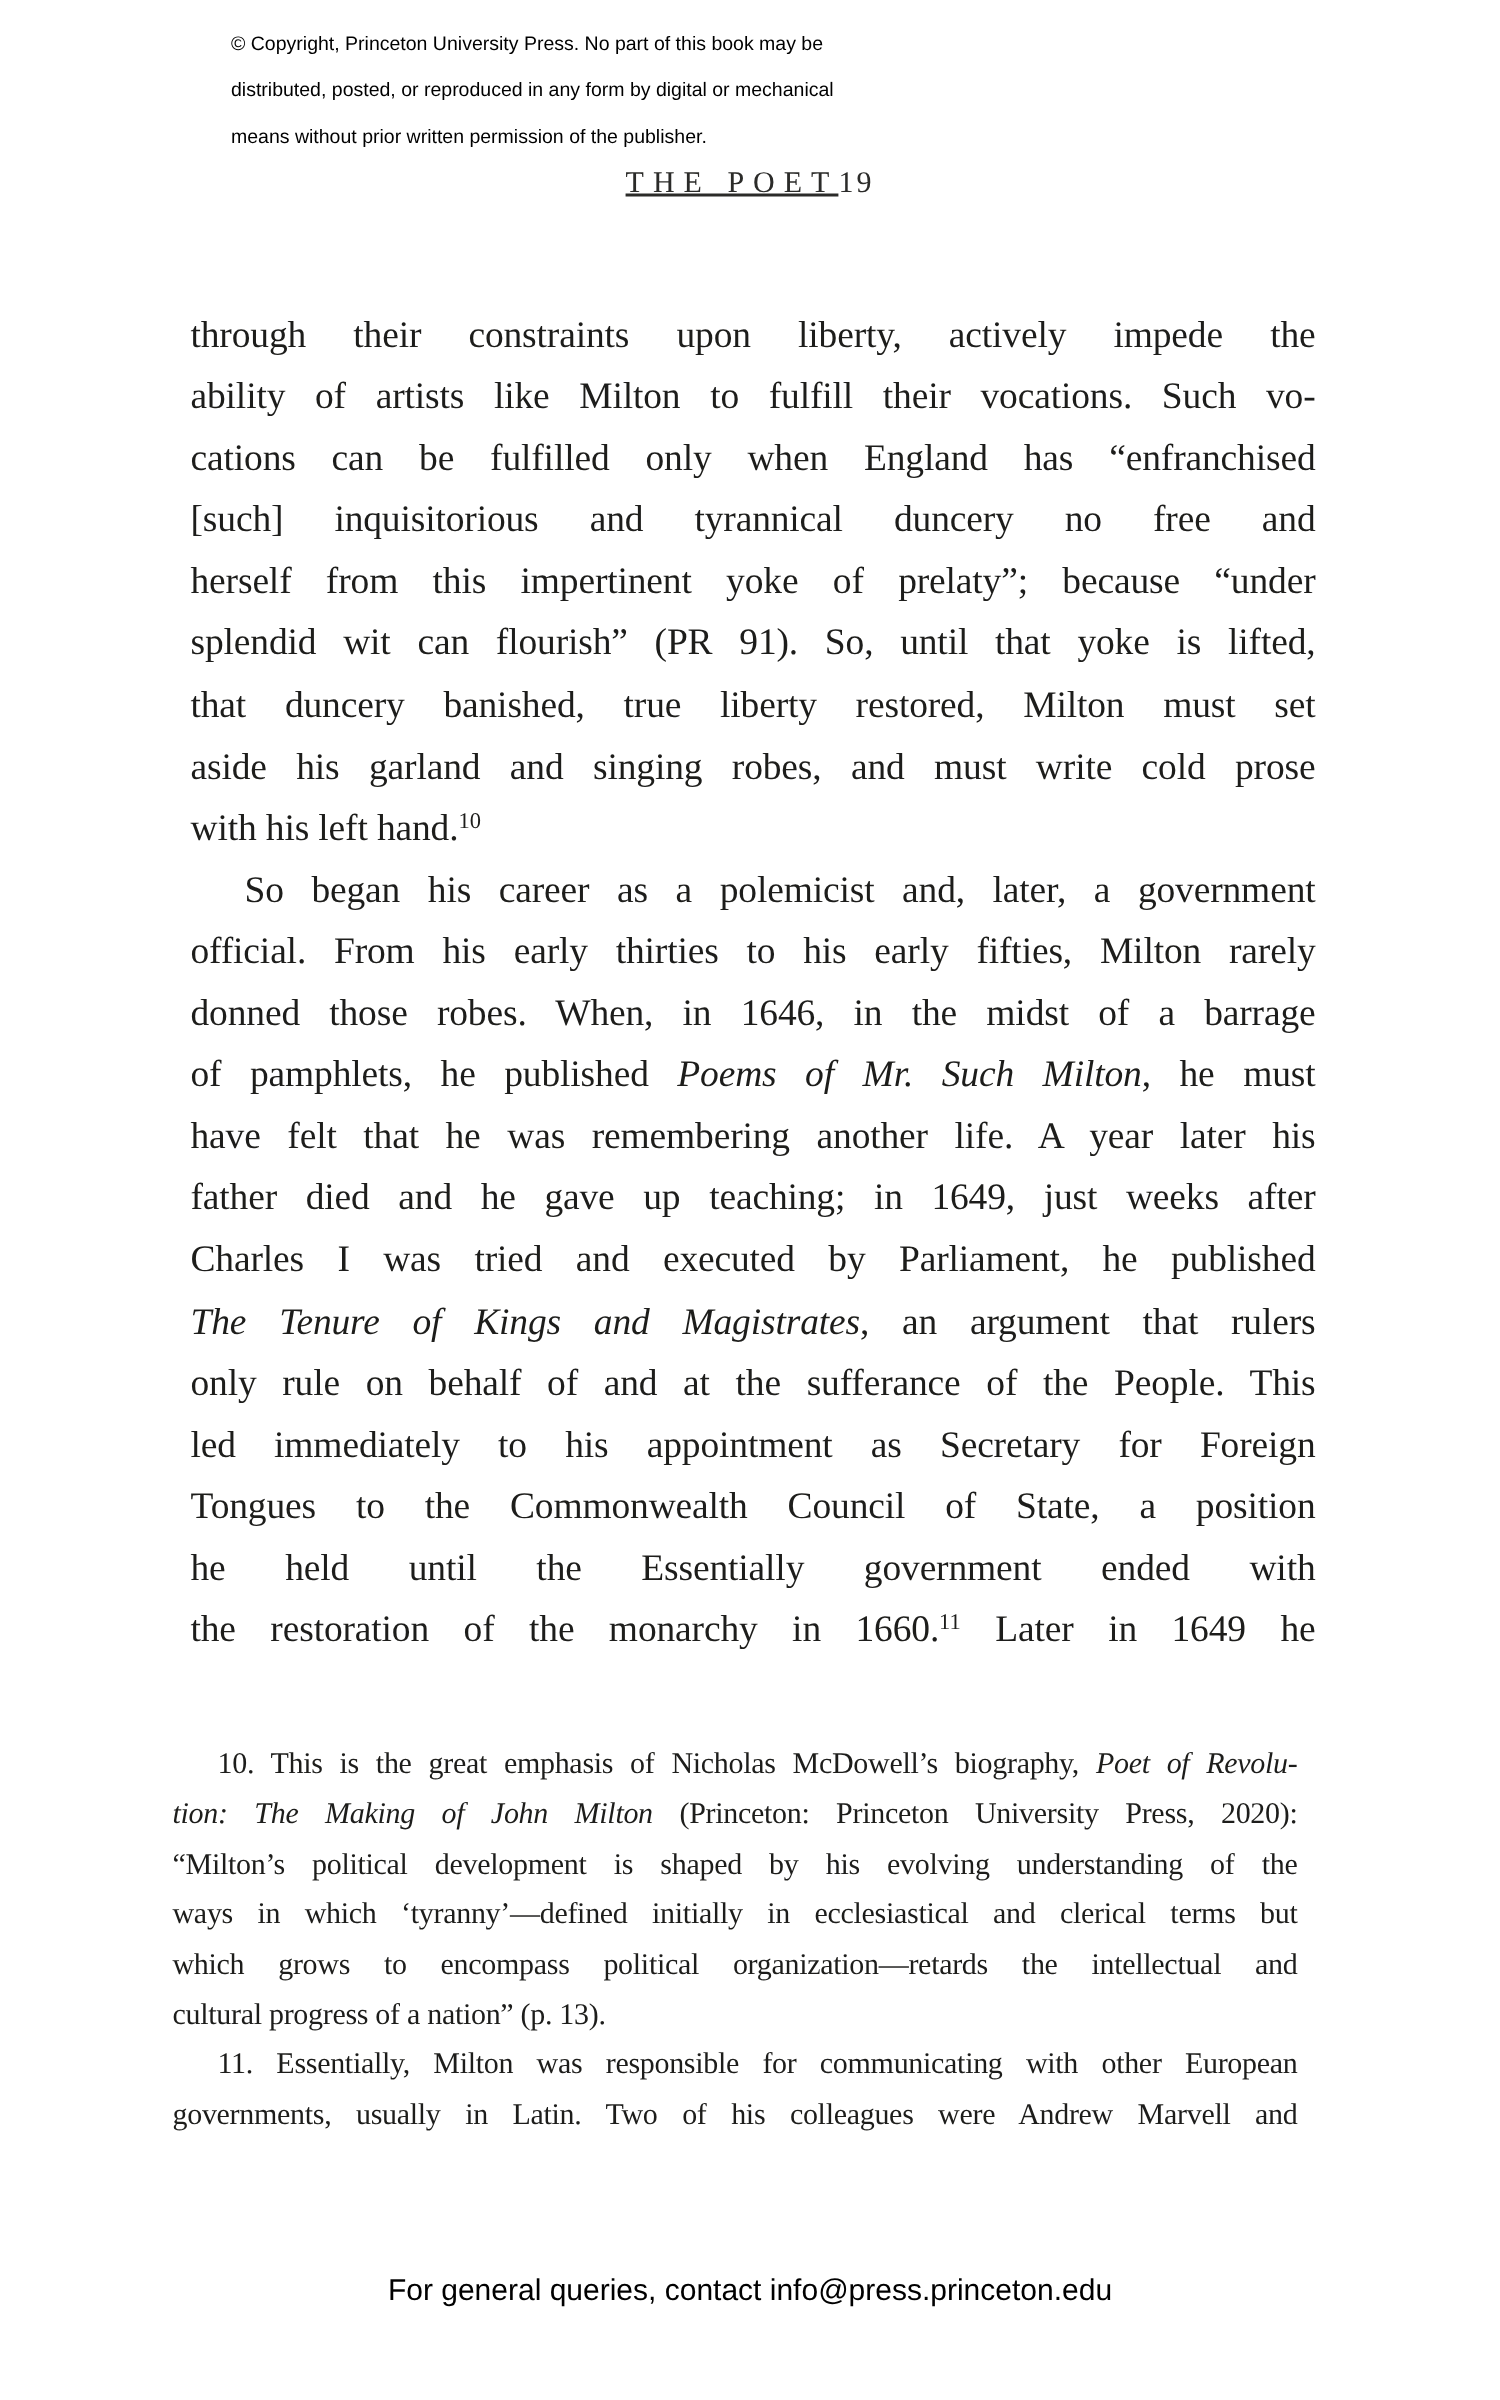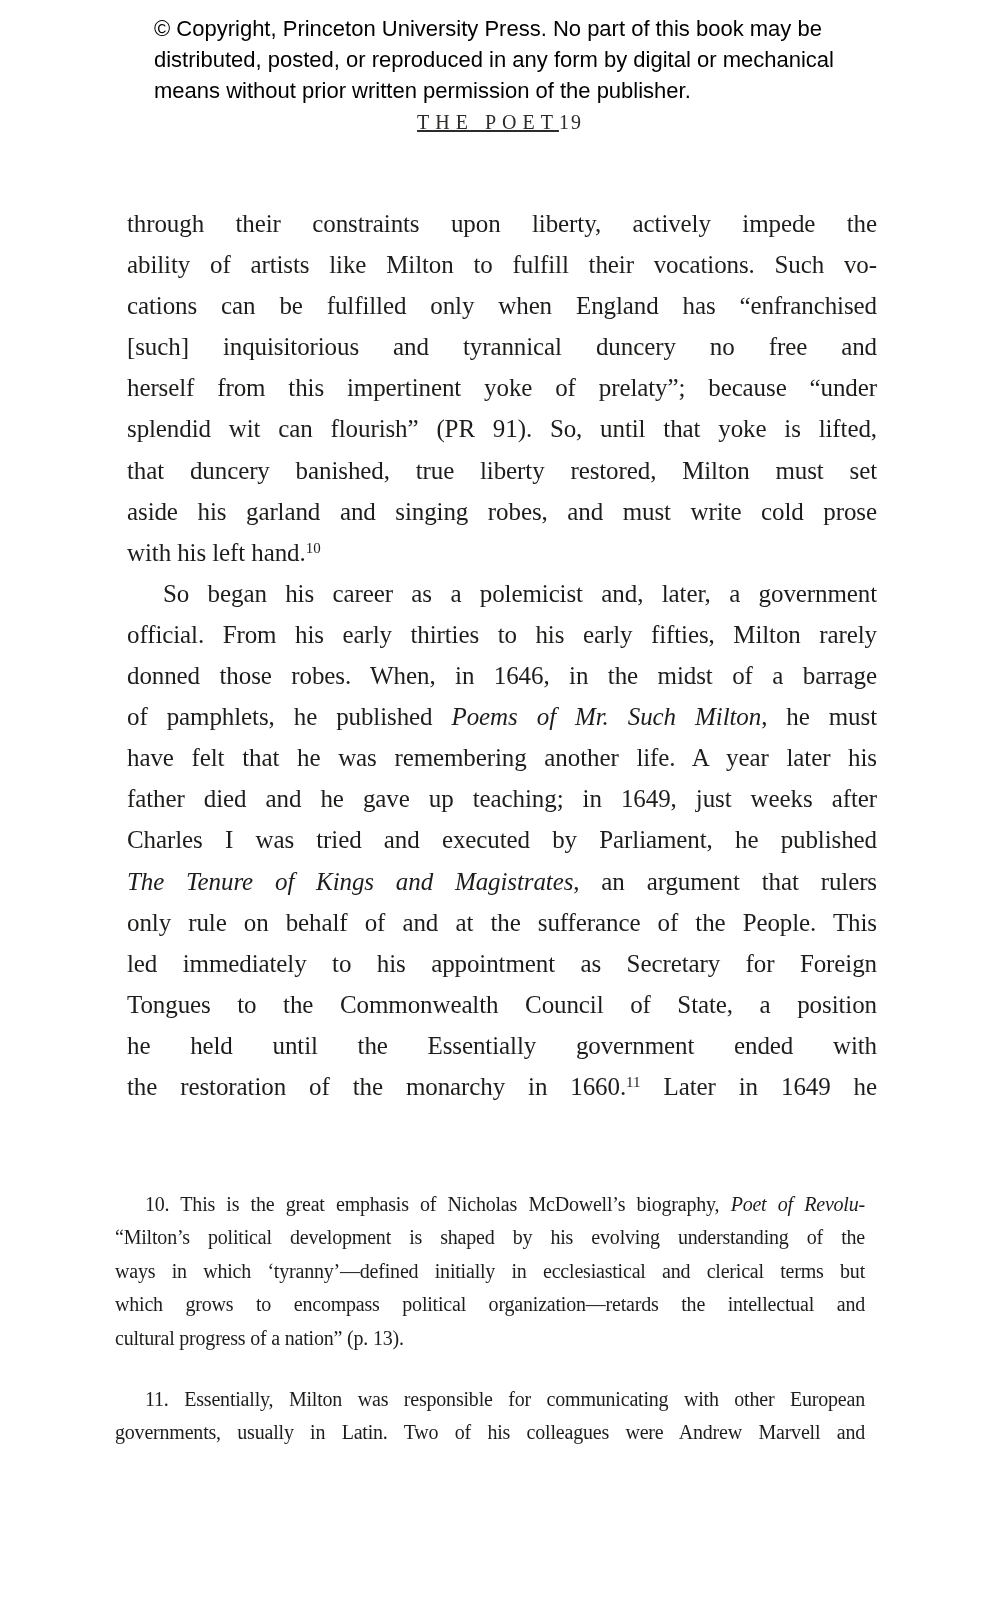--- a/index.html
+++ b/index.html
@@ -12,21 +12,21 @@
     font-family:"Liberation Serif", serif;
     color:#1d1d1b;
     overflow:hidden;
   }
   .copyright {
     position:absolute;
     left:154px;
     top:13px;
     width:790px;
     font-family:"Liberation Sans", sans-serif;
-    font-size:22px;
+    font-size:13px;
     line-height:31px;
     color:#000000;
     white-space:pre-line;
   }
   .running-head {
     position:absolute;
     left:0;
     top:111px;
     width:100%;
     text-align:center;
@@ -42,21 +42,21 @@
     width:750px;
     font-size:25px;
     line-height:41.1px;
     letter-spacing:-0.1px;
     margin-top:35px;
   }
   .line { min-height:41.1px; }
   .footnotes .line { min-height:33.4px; }
   .just { text-align:justify; text-align-last:justify; }
   .indent { text-indent:36px; }
-  .footnotes .indent { text-indent:30px;margin-top:28px; }
+  .footnotes .indent { text-indent:30px; }
   .it { font-style:italic; }
   sup.fnref {
     font-size:60%;
     line-height:0;
     position:relative;
     top:-0.5em;
     vertical-align:baseline;
     letter-spacing:0;
   }
   .footnotes {
@@ -117,25 +117,27 @@
         <div class="line just">led immediately to his appointment as Secretary for Foreign</div>
         <div class="line just">Tongues to the Commonwealth Council of State, a position</div>
         <div class="line just">he held until the Essentially government ended with</div>
         <div class="line just">the restoration of the monarchy in 1660.<sup class="fnref">11</sup> Later in 1649 he</div>
       </div>
     </div>
 
   <div class="footnotes">
       <div>
         <div class="line just indent">10. This is the great emphasis of Nicholas McDowell’s biography, <span class="it">Poet of Revolu-</span></div>
+        <div class="line just"><span class="it">tion: The Making of John Milton</span> (Princeton: Princeton University Press, 2020):</div>
         <div class="line just">“Milton’s political development is shaped by his evolving understanding of the</div>
         <div class="line just">ways in which ‘tyranny’—defined initially in ecclesiastical and clerical terms but</div>
         <div class="line just">which grows to encompass political organization—retards the intellectual and</div>
         <div class="line">cultural progress of a nation” (p. 13).</div>
       </div>
       <div>
         <div class="line just indent">11. Essentially, Milton was responsible for communicating with other European</div>
         <div class="line just">governments, usually in Latin. Two of his colleagues were Andrew Marvell and</div>
       </div>
     </div>
 
+  <div class="page-footer">For general queries, contact info@press.princeton.edu</div>
 
 </div>
 
 </body></html>

